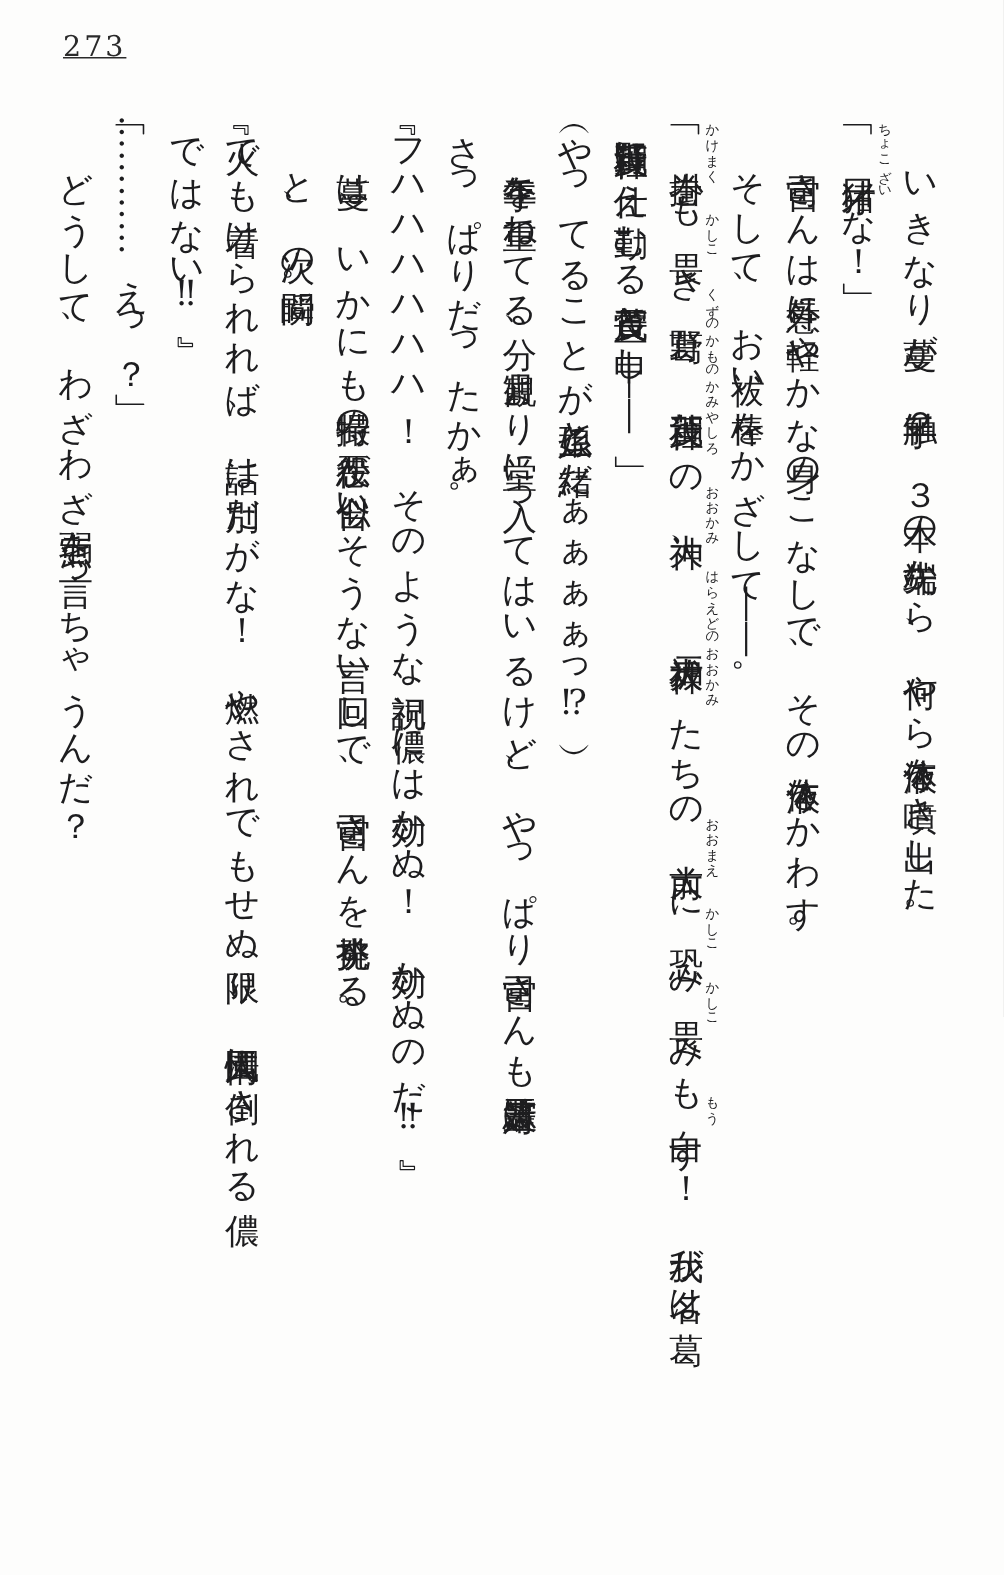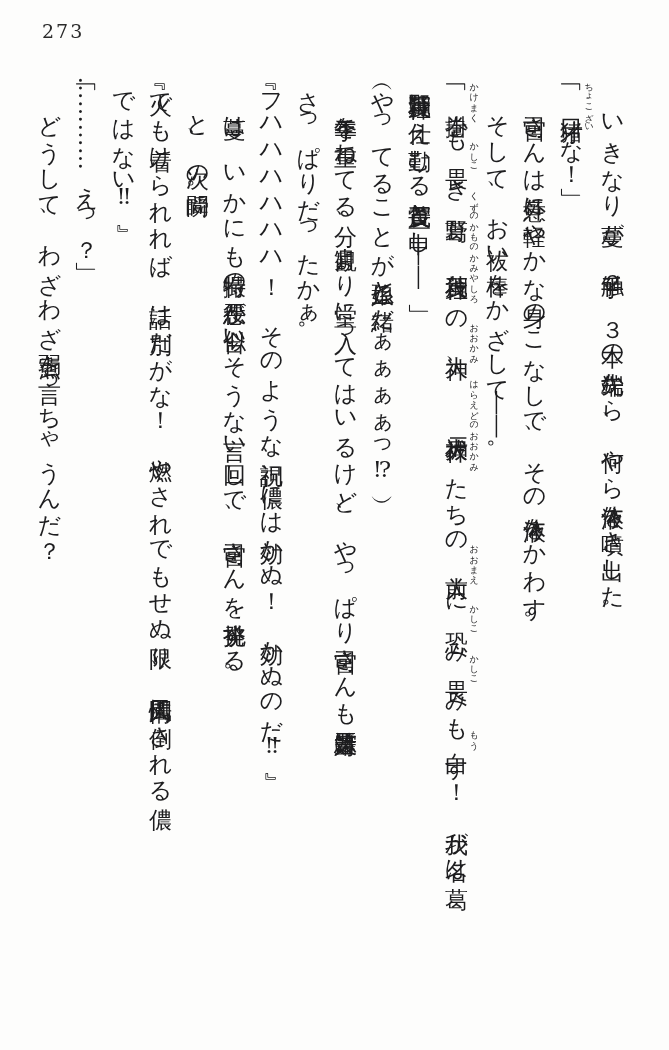--- a/index.html
+++ b/index.html
@@ -12,20 +12,21 @@
     font-family: "DejaVu Serif", "Liberation Serif", serif;
     color: #1d1d1f;
   }
   .page-number {
     position: absolute;
     top: 20px;
     left: 42px;
     font-size: 19px;
     letter-spacing: 2px;
     color: #2a2a2a;
+    text-decoration: underline;
   }
   .text-block {
     position: absolute;
     top: 76px;
     right: 38px;
     height: 940px;
     writing-mode: vertical-rl;
     -webkit-writing-mode: vertical-rl;
     text-orientation: mixed;
     font-size: 23px;

